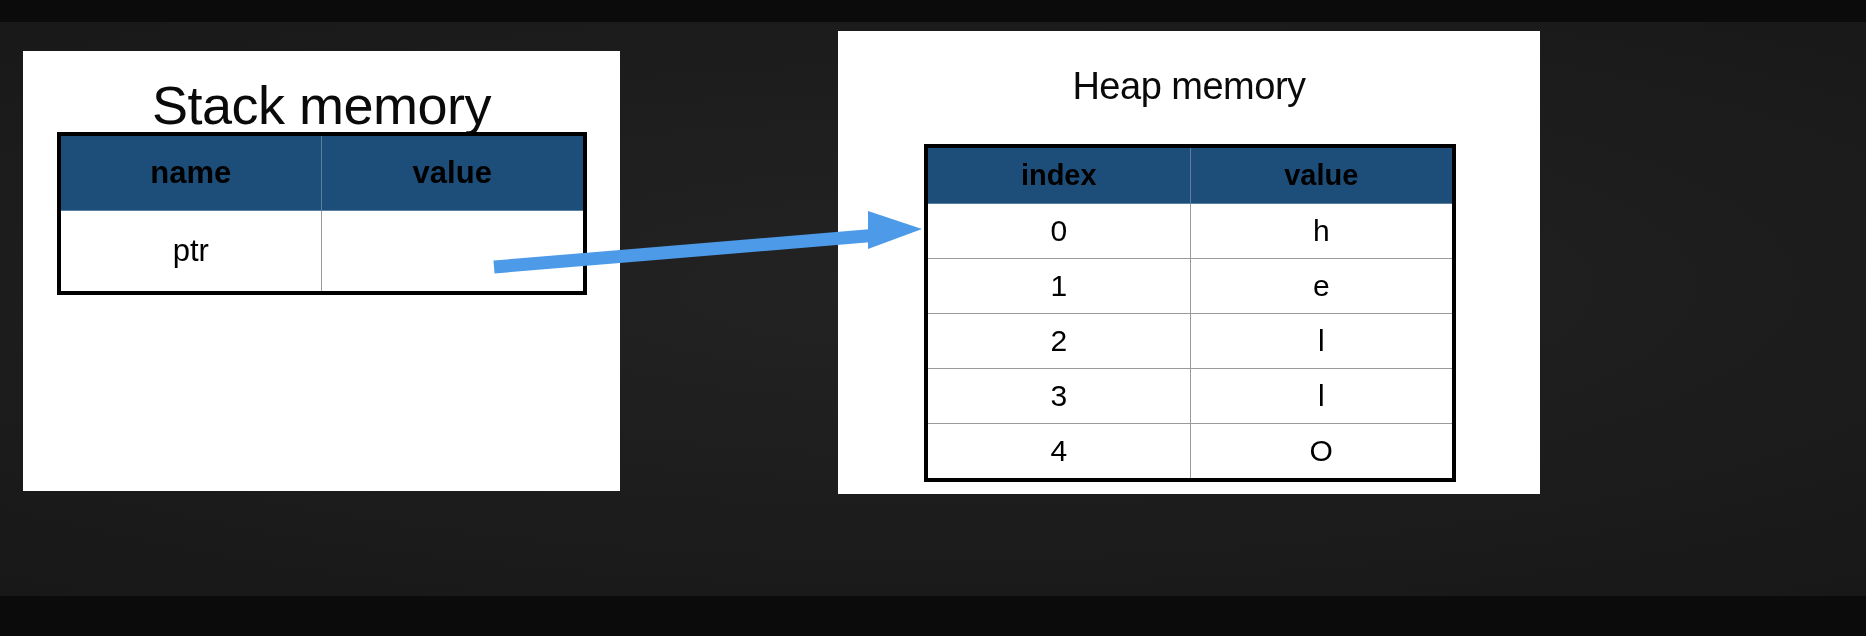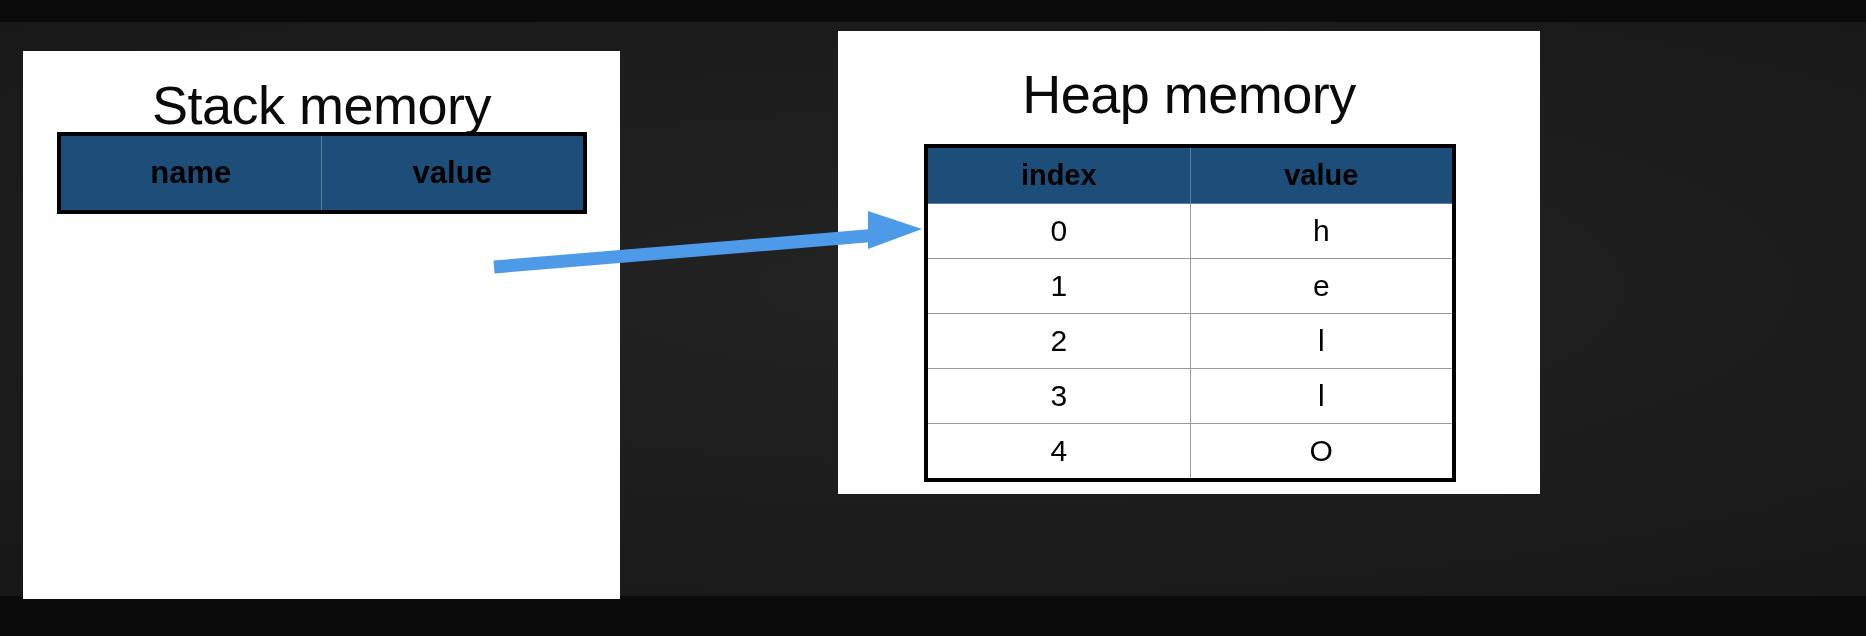--- a/index.html
+++ b/index.html
@@ -35,42 +35,42 @@
 
   .card {
     position: absolute;
     background: #ffffff;
     box-sizing: border-box;
   }
   #stack-card {
     left: 23px;
     top: 51px;
     width: 597px;
-    height: 548px;
+    height: 440px;
   }
   #heap-card {
     left: 838px;
     top: 31px;
     width: 702px;
     height: 463px;
   }
 
   .card-title {
     text-align: center;
     font-weight: 400;
     color: #0a0a0a;
     letter-spacing: -0.5px;
     line-height: 1;
   }
   #stack-card .card-title {
     font-size: 54px;
     margin-top: 27px;
   }
   #heap-card .card-title {
-    font-size: 54px;
+    font-size: 38px;
     margin-top: 36px;
   }
 
   table.mem {
     border-collapse: collapse;
     table-layout: fixed;
     background: #fff;
     border: 4px solid #000;
   }
   table.mem th, table.mem td {
@@ -150,20 +150,24 @@
         <col class="c-name">
         <col class="c-value">
       </colgroup>
       <thead>
         <tr>
           <th>name</th>
           <th>value</th>
         </tr>
       </thead>
       <tbody>
+        <tr>
+          <td>ptr</td>
+          <td></td>
+        </tr>
       </tbody>
     </table>
   </div>
 
   <div class="card" id="heap-card">
     <div class="card-title">Heap memory</div>
 
     <table class="mem" id="heap-table">
       <colgroup>
         <col class="c-index">

